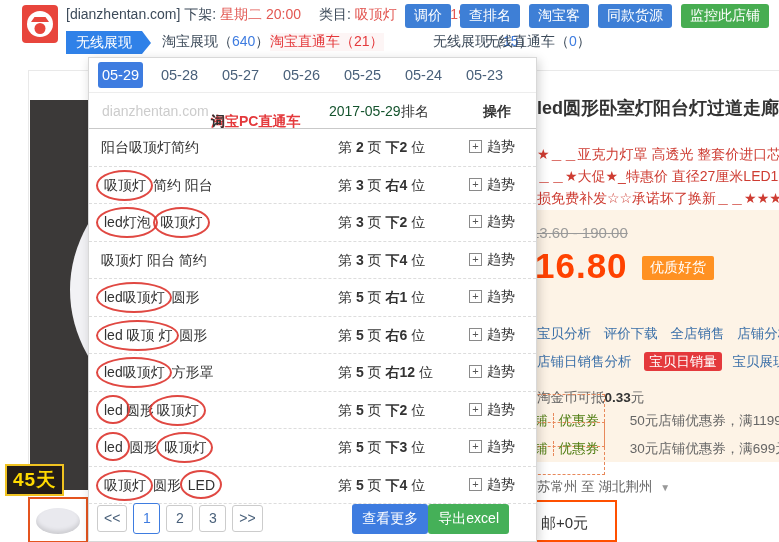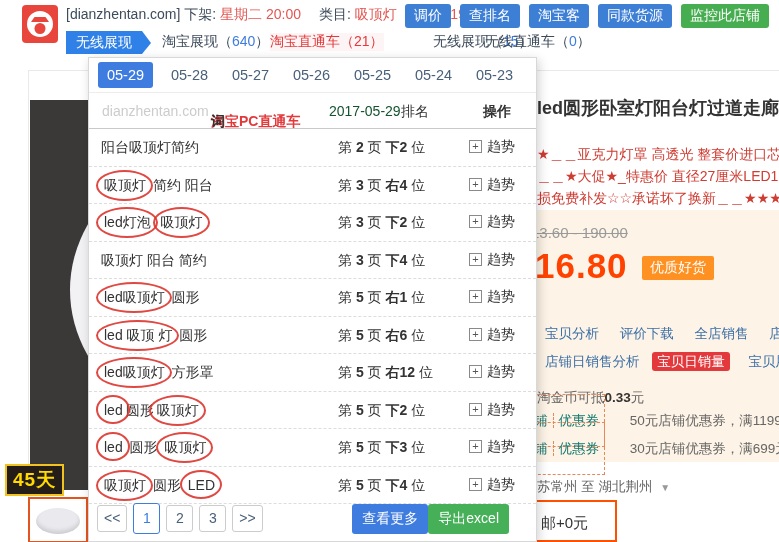--- a/index.html
+++ b/index.html
@@ -54,42 +54,42 @@
   .cream { position:absolute; left:530px; top:210px; width:249px; height:252px;
     background:#fdf3e6; z-index:0; }
   .old-price { position:absolute; left:531px; top:224px; font-size:15px; color:#9a9a9a;
     text-decoration:line-through; white-space:nowrap; z-index:1; }
   .price-row { position:absolute; left:535px; top:246px; white-space:nowrap; z-index:1; }
   .price { font-size:35px; font-weight:bold; color:#ff4200; letter-spacing:1px; }
   .qbadge { display:inline-block; background:#ff9122; color:#fff; font-size:14px;
     padding:3px 8px; border-radius:2px; margin-left:10px; vertical-align:6px; }
   .tl-row { position:absolute; white-space:nowrap; z-index:1; font-size:13.5px; }
   .tl1 { left:537px; top:325px; } .tl2 { left:537px; top:353px; }
-  .tlink { color:#3a6fa8; margin-right:9px; cursor:pointer;padding-left:8px; }
+  .tlink { color:#3a6fa8; margin-right:9px; cursor:pointer; }
   .dsbadge { background:#e4393c; color:#fff; padding:2px 5px; border-radius:3px; margin-right:7px; }
   .coin { position:absolute; left:537px; top:389px; font-size:13.5px; color:#666; white-space:nowrap; z-index:1; }
   .coin b { color:#333; }
   .coupon { position:absolute; left:528px; font-size:13.5px; color:#666; white-space:nowrap; z-index:1; }
   .cp0 { top:412px; } .cp1 { top:440px; }
-  .ctag { border:1px dashed #e8885a; color:#0f766e; padding:18px 5px; margin-right:21px; }
+  .ctag { border:1px dashed #e8885a; color:#4d7c0f; padding:18px 5px; margin-right:21px; }
   .ctag .t2 { border-left:1px dashed #e8885a; padding-left:5px; margin-left:5px; }
   .shipping { position:absolute; left:537px; top:478px; font-size:13.5px; color:#666;
     white-space:nowrap; z-index:1; }
   .caret { color:#999; font-size:10px; margin-left:4px; cursor:pointer; }
   .postage { position:absolute; left:531px; top:500px; width:86px; height:42px;
     border:2px solid #ff5000; z-index:1;text-align:right; }
   .postage span { position:absolute; left:8px; top:12px; font-size:15px; color:#333; }
 
   
   .popup { position:absolute; left:88px; top:57px; width:449px; height:485px;
     background:#fff; border:1px solid #d8d8d8; box-shadow:2px 3px 10px rgba(0,0,0,.18); z-index:50; }
   .dates { height:35px; display:flex; align-items:center; padding-left:9px;
     border-bottom:1px solid #ededed; }
   .date { width:61px; text-align:center; font-size:14.5px; color:#49607a; cursor:pointer; }
-  .date.active { background:#3e7ce0; color:#fff; border-radius:3px; width:55px;
+  .date.active { background:#3e7ce0; color:#fff; border-radius:3px; width:45px;
     padding:5px 0; margin-right:6px; }
   .thead { position:relative; height:36px; border-bottom:1px solid #c9c9c9; font-size:14px; }
   .thead span { position:absolute; top:10px; white-space:nowrap; }
   .h-site { left:13px; color:#ccc; }
   .h-type { left:122px; color:#e4393c; font-weight:bold; }
   .h-word { color:#333; font-weight:bold; }
   .h-date { left:240px; color:#14532d; }
   .h-rank { left:312px; color:#333; font-weight:normal; }
   .h-op   { left:394px; color:#333; font-weight:bold; }
   .row { position:relative; height:37.5px; border-bottom:1px dashed #ddd; font-size:14px; color:#333; }

